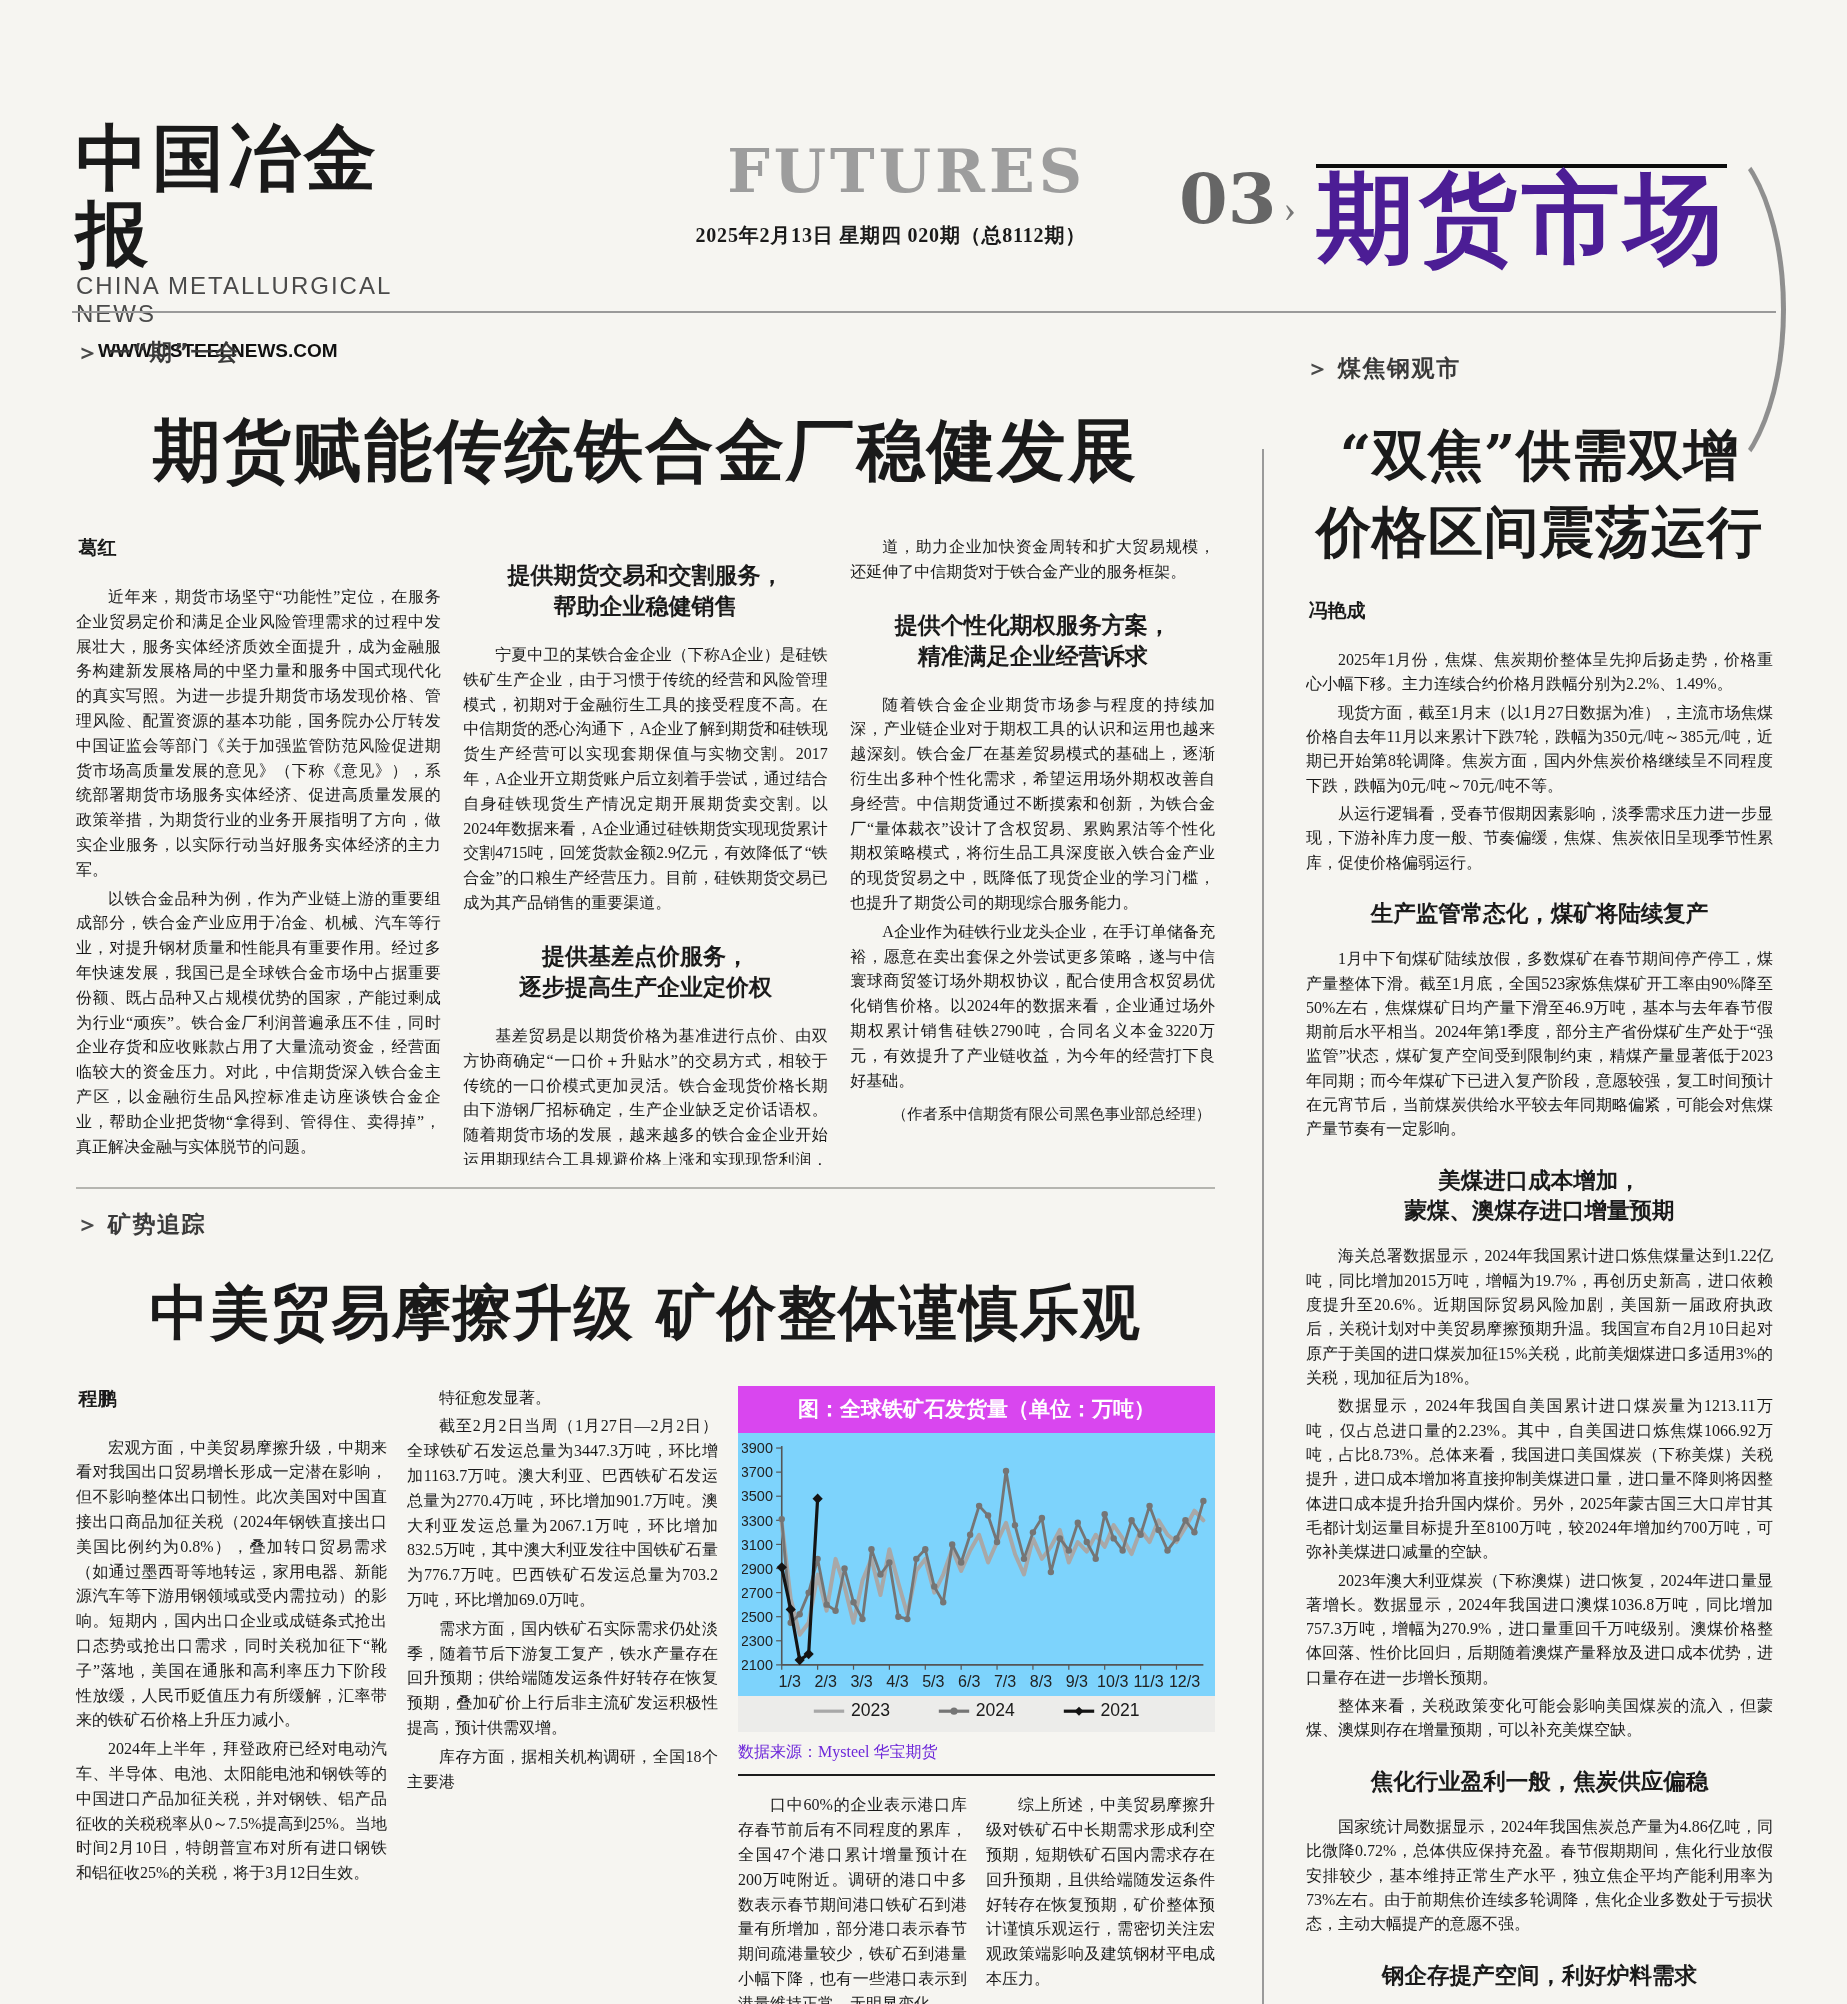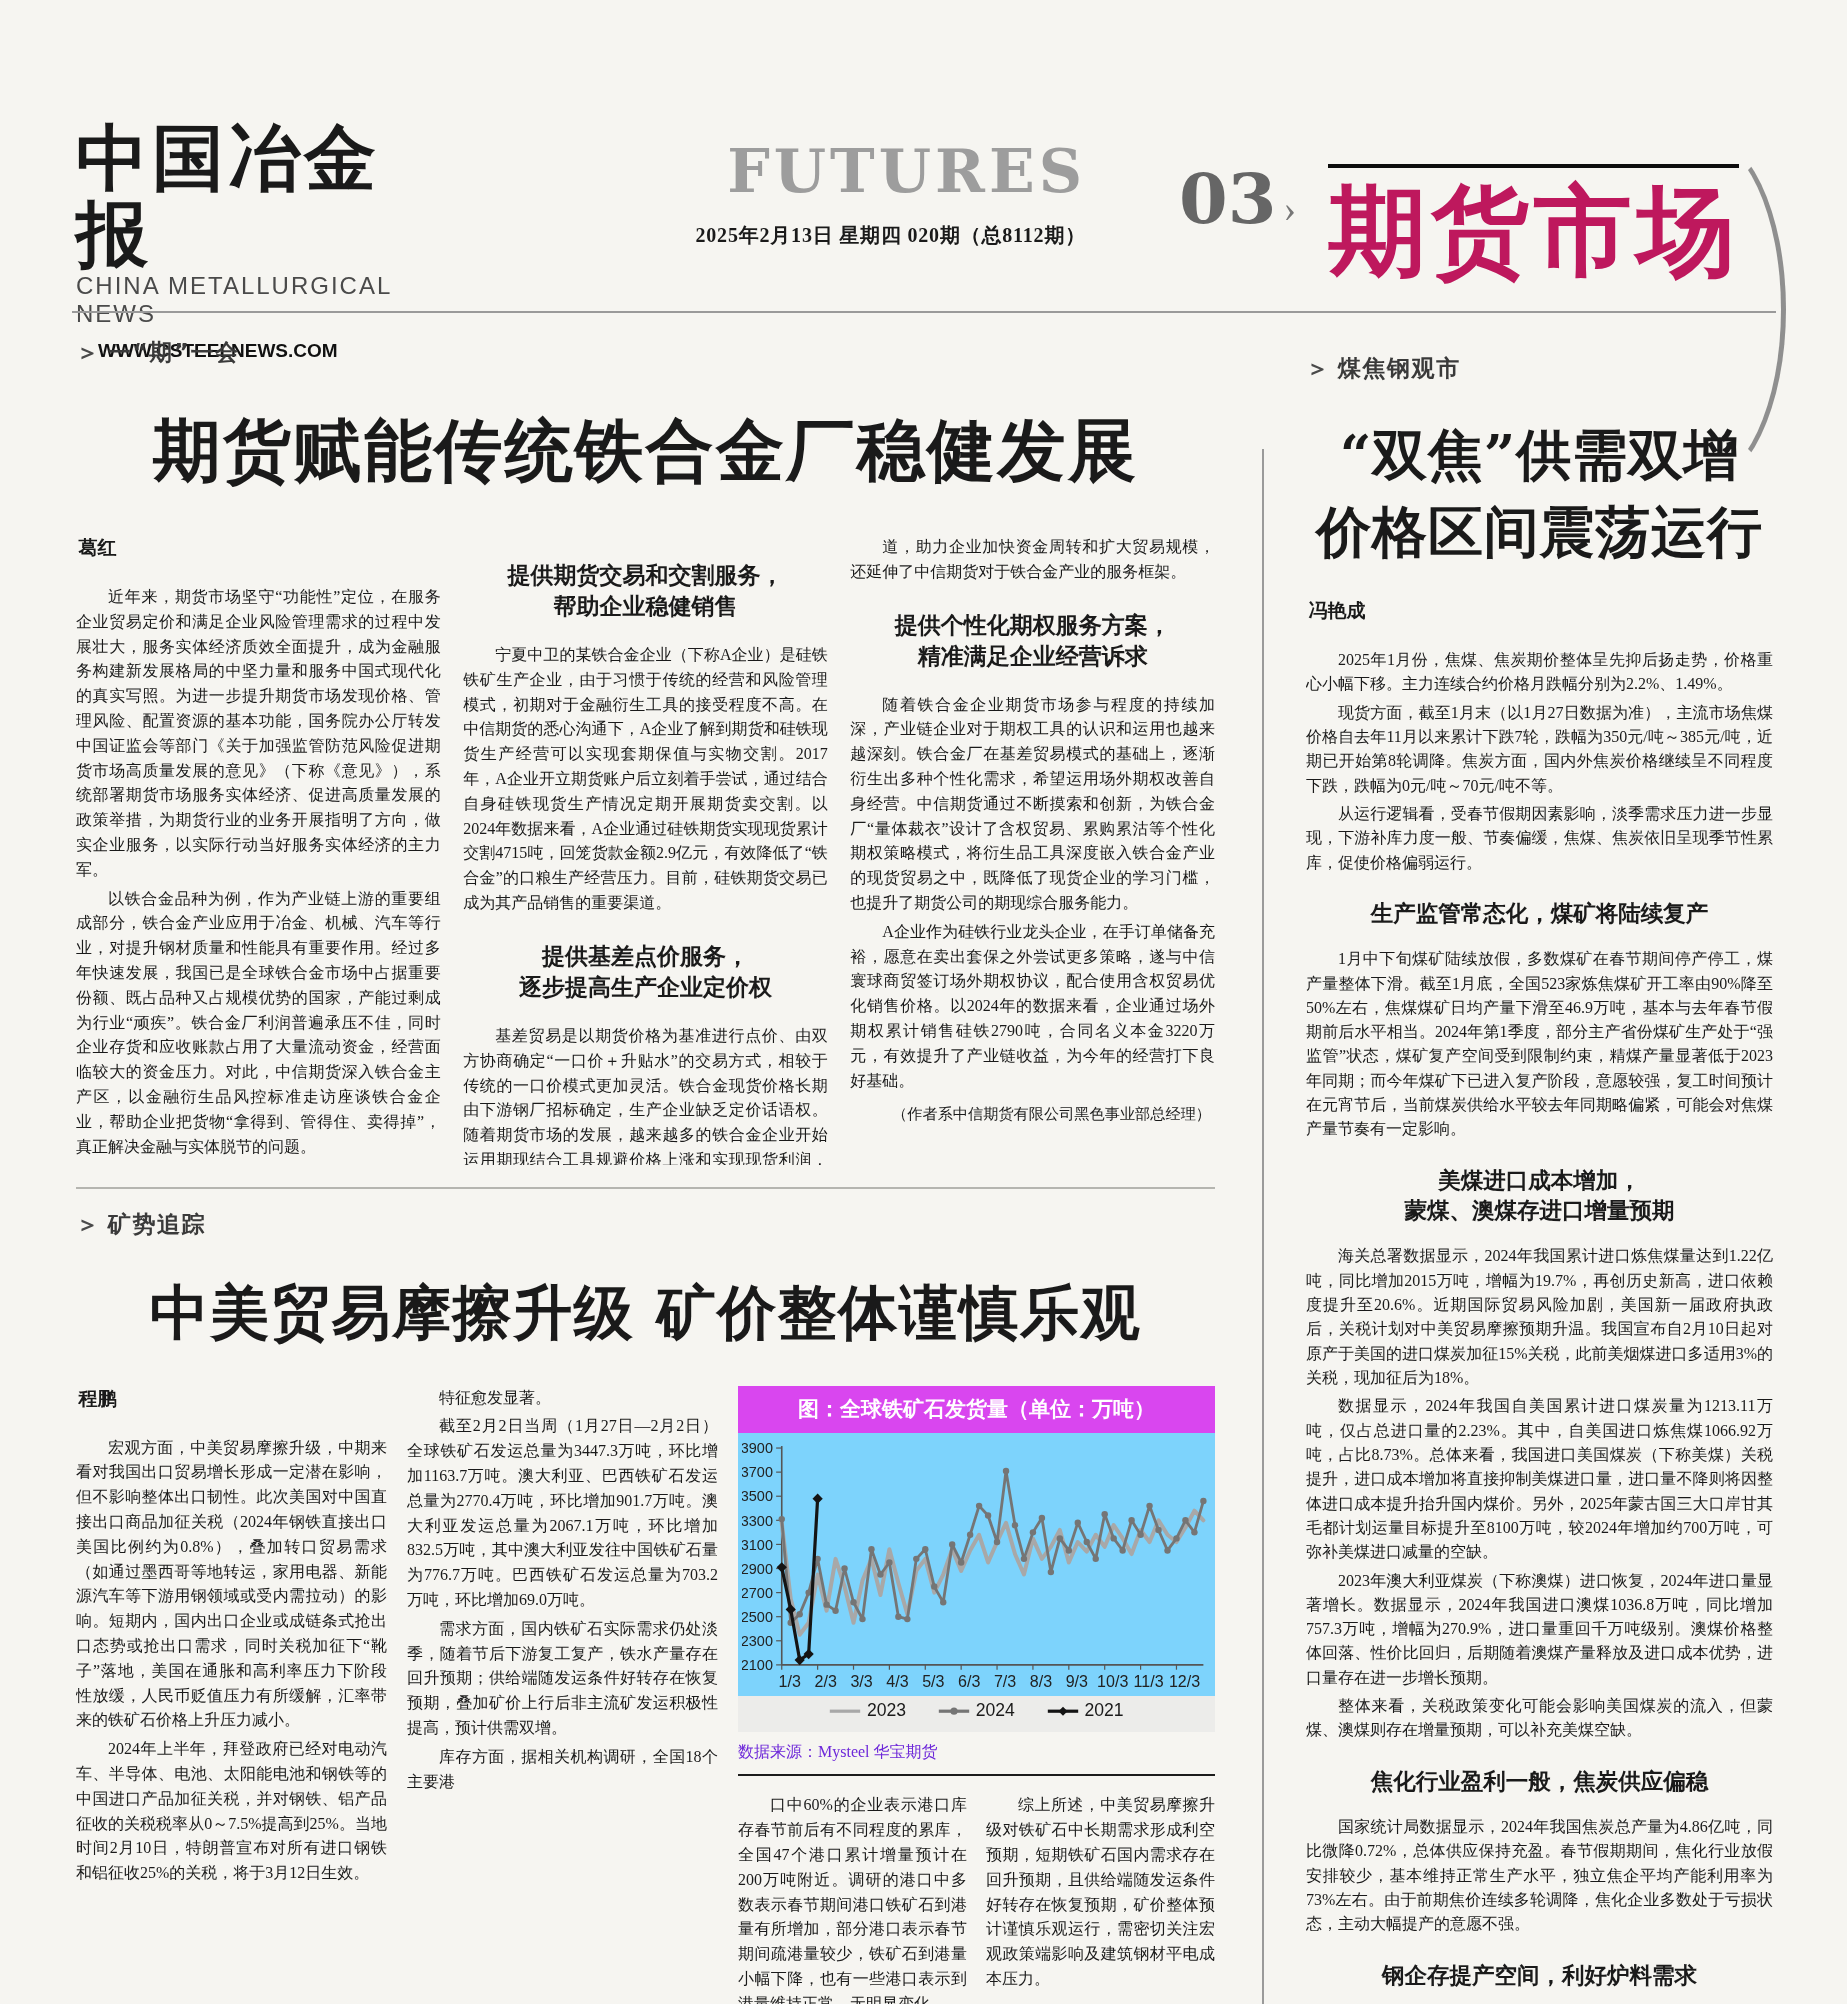--- a/index.html
+++ b/index.html
@@ -13,22 +13,22 @@
   .masthead-site{font-family:"Liberation Sans",sans-serif;font-weight:bold;font-size:19px;margin-top:12px;padding-left:22px;color:#111;}
 
   .header-meta{position:absolute;left:553px;top:136px;width:533px;text-align:right;}
   .futures{font-family:"DejaVu Serif",serif;font-weight:bold;font-size:60px;color:#9d9d9d;letter-spacing:4px;}
   .date-line{font-weight:bold;font-size:20px;margin-top:16px;letter-spacing:0.8px;}
   .staff-line{font-size:16.4px;margin-top:11.2px;letter-spacing:0.4px;}
 
   .page-marker{position:absolute;left:1179px;top:164px;display:flex;align-items:flex-start;}
   .page-no{font-family:"DejaVu Serif",serif;font-weight:bold;font-size:70px;color:#666;line-height:1;}
   .page-no-arrow{font-size:38px;color:#777;margin:22px 0 0 7.2px;}
-  .page-title{font-family:"DejaVu Sans",sans-serif;font-weight:900;font-size:98px;line-height:1;color:#be185d;
-              border-top:4px solid #0d0d0d;padding-top:14px;margin-left:32px;letter-spacing:4.8px;}
+  .page-title{font-family:"DejaVu Sans",sans-serif;font-weight:900;font-size:98px;line-height:1;color:#4c1d95;
+              border-top:4px solid #0d0d0d;padding-top:1px;margin-left:20px;letter-spacing:4.8px;}
   .header-arc{position:absolute;left:1616px;top:132px;width:160px;height:345px;border:5.2px solid transparent;
               border-right-color:#8f8f8f;border-radius:50%;}
   .header-rule{position:absolute;left:72px;top:311px;width:1704px;height:2px;background:#9a9a9a;}
 
   
   .section-mark{font-family:"DejaVu Sans",sans-serif;font-weight:bold;font-size:23px;color:#3a3a3a;letter-spacing:1.6px;}
   .section-mark .gt{margin-right:7.2px;color:#4a4a4a;}
   .byline{font-weight:bold;font-size:19px;margin:0 0 24px 2.4px;}
   p.para{font-size:16px;line-height:1.55;text-align:justify;text-indent:2em;margin:0 0 4px;}
   .subhead{font-family:"DejaVu Sans",sans-serif;font-weight:bold;font-size:23px;line-height:1.35;text-align:center;
@@ -48,21 +48,21 @@
                margin:34px 0 32px;}
   .a2-cols{display:flex;gap:20px;}
   .a2-col{flex:0 0 311px;min-width:0;height:626px;overflow:hidden;}
   .a2-right{flex:1;min-width:0;}
 
   
   .chart{width:100%;}
   .chart-title{background:#d946ef;color:#ffffff;font-family:"DejaVu Sans",sans-serif;font-weight:bold;font-size:21px;
                text-align:center;padding:9.6px 0;}
   .chart-body{background:#7dd3fc;padding:5.6px 4px 0;}
-  .chart-legend{display:flex;justify-content:center;gap:32px;background:#ececea;
+  .chart-legend{display:flex;justify-content:center;gap:48px;background:#ececea;
                 font-family:"Liberation Sans",sans-serif;font-size:17.6px;padding:4px 0 10.4px;}
   .legend-item{display:flex;align-items:center;gap:5.6px;}
   .chart-source{text-align:left;font-size:16px;color:#6d28d9;padding:10.4px 14.4px 11.2px 0;border-bottom:2.4px solid #1c1c1c;}
   .under-cols{display:flex;gap:19px;margin-top:17px;}
   .under-col{flex:1;min-width:0;height:277px;overflow:hidden;}
 
   
   .vdivider{position:absolute;left:1262px;top:449px;width:1.6px;height:2029px;background:#9a9a9a;}
   .right-col{position:absolute;left:1306px;top:353px;width:467px;height:2117px;overflow:hidden;}
   .rc-headline{text-align:center;font-family:"DejaVu Serif",serif;font-weight:900;font-size:55px;line-height:1.4;

